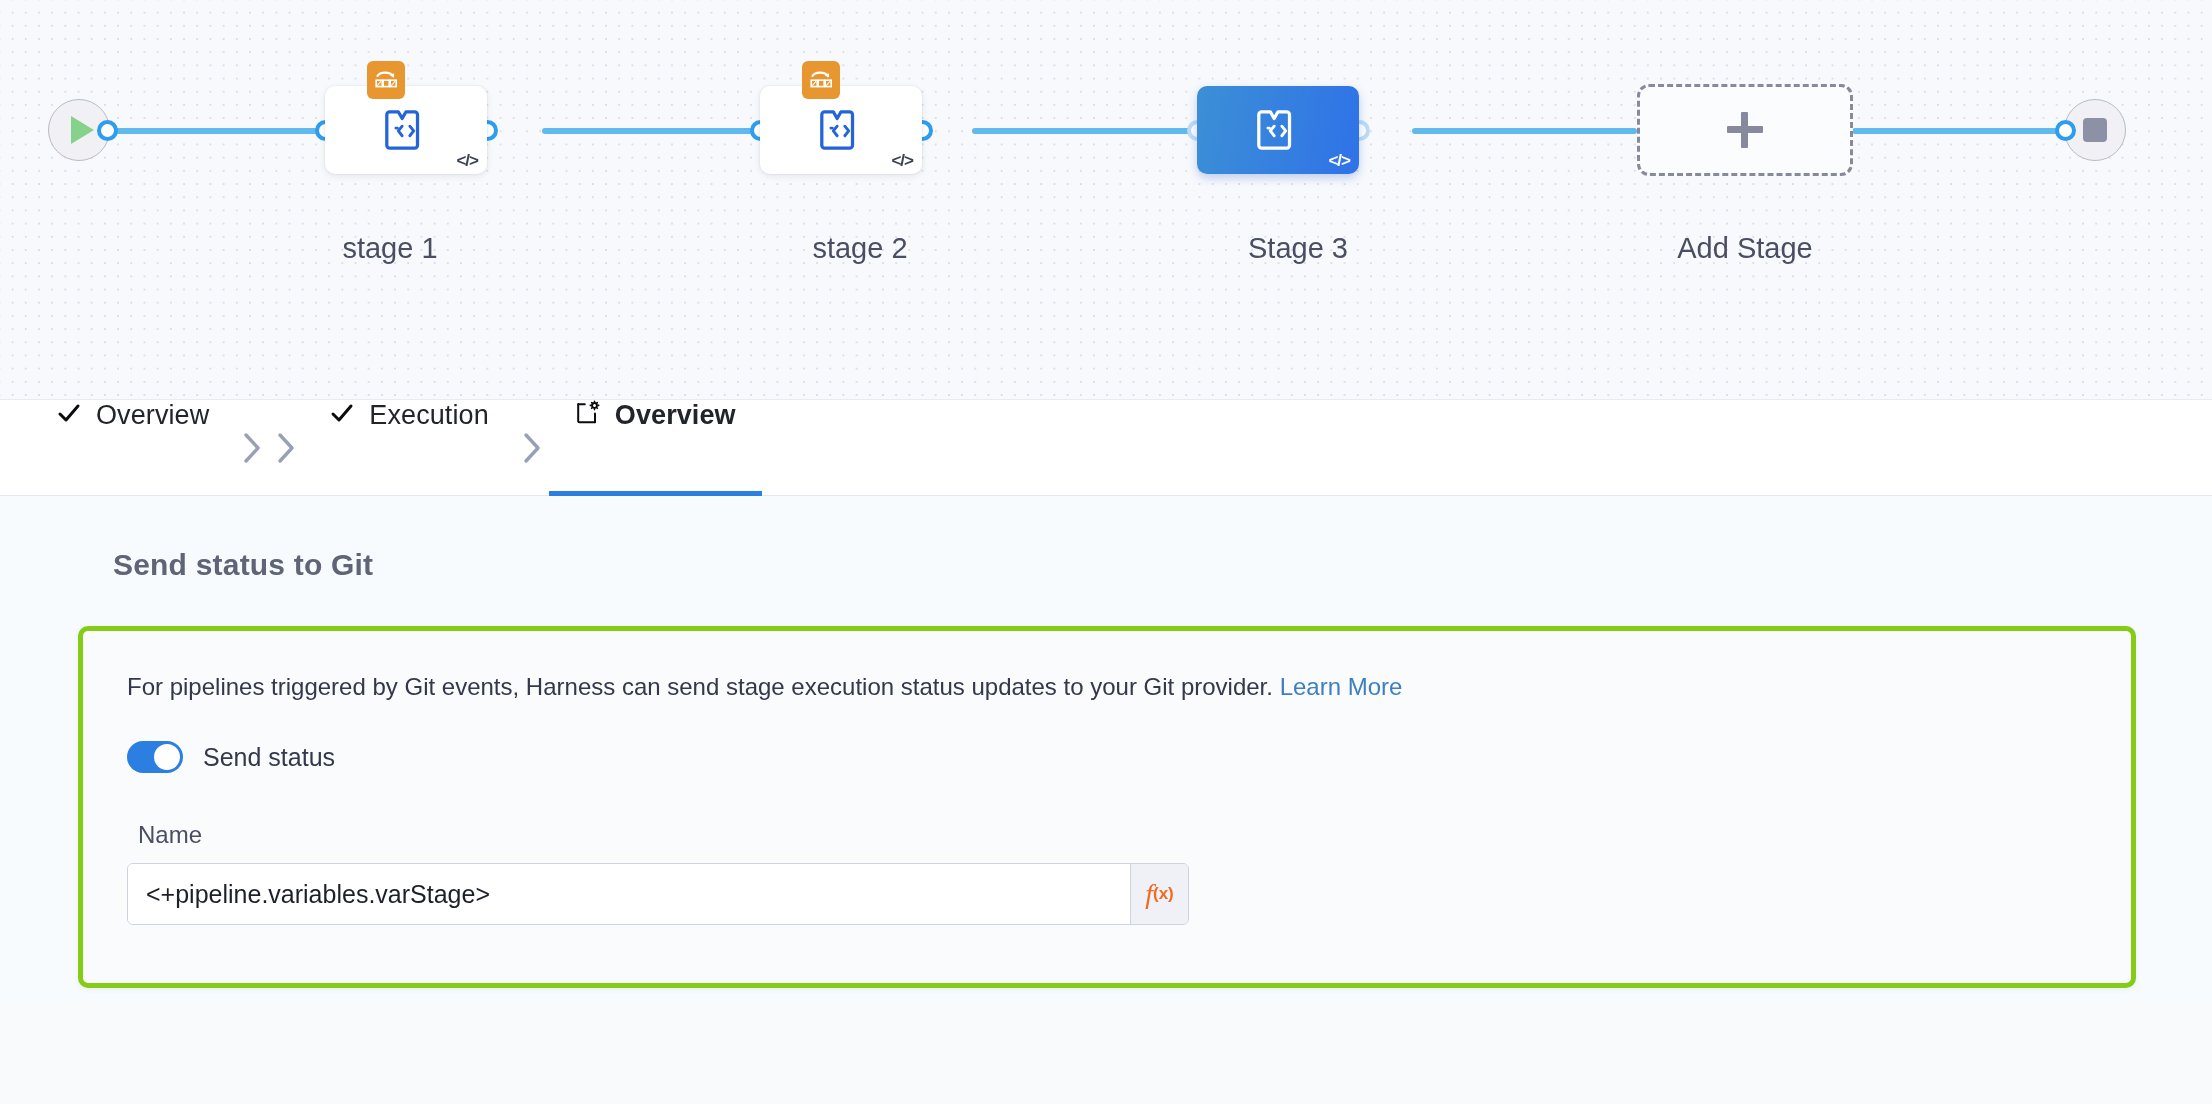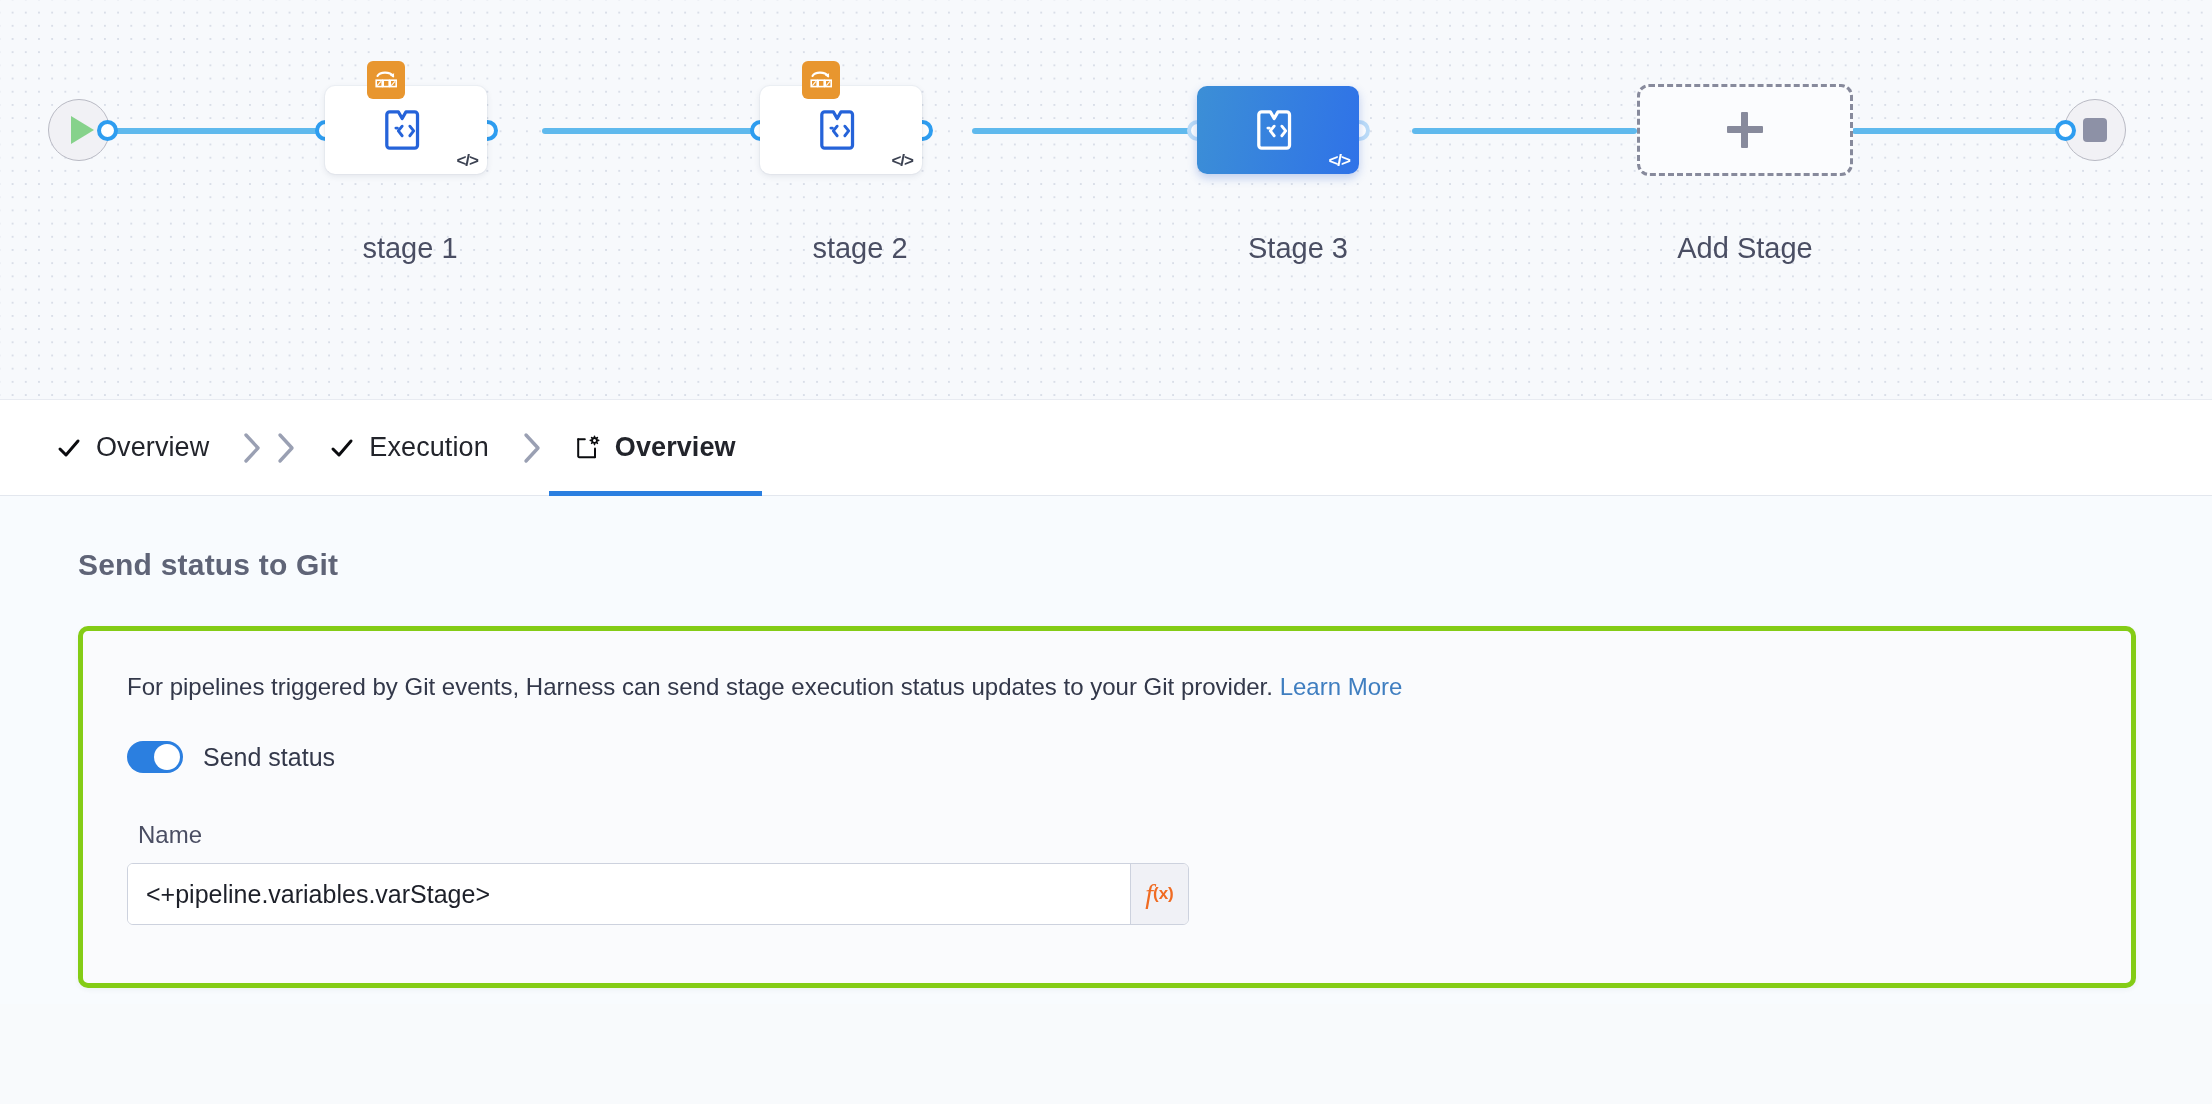--- a/index.html
+++ b/index.html
@@ -140,21 +140,21 @@
   .tabbar {
     position: relative;
     height: 96px;
     background: #ffffff;
     border-bottom: 1px solid #e3e7ee;
     display: flex;
     align-items: stretch;
     padding-left: 30px;
   }
   .tab {
-    display: flex; align-items: center; gap: 14px;
+    display: flex; gap: 14px;
     padding: 0 26px;
     position: relative;
     cursor: pointer;
   }
   .tab-label {
     font-size: 27px;
     color: #22242b;
     letter-spacing: .1px;
   }
   .tab.active .tab-label { font-weight: 700; }
@@ -177,20 +177,21 @@
     background: #f8fbfe;
     height: 508px;
     padding: 52px 78px 0 78px;
   }
   .section-title {
     font-size: 30px;
     font-weight: 700;
     color: #5f6477;
     margin-bottom: 44px;
     letter-spacing: .2px;
+    margin-left: 35px;
   }
   .panel {
     background: #fafbfd;
     border: 5px solid #84cc16;
     border-radius: 10px;
     box-shadow: 0 2px 5px rgba(40,50,80,.05);
     padding: 42px 44px 58px 44px;
     width: 2058px;
   }
   .panel-desc {
@@ -291,21 +292,21 @@
     <svg class="node-code-icon" viewBox="0 0 44 50">
       <path d="M5 6 h9 l4 7 l4 -7 h9 a3 3 0 0 1 3 3 v32 a3 3 0 0 1 -3 3 h-26 a3 3 0 0 1 -3 -3 v-32 a3 3 0 0 1 3 -3 z" fill="none" stroke="#2563d9" stroke-width="3.4" stroke-linejoin="round"></path>
       <path d="M18 21 l-4 5 l4 5" fill="none" stroke="#2563d9" stroke-width="3" stroke-linecap="round" stroke-linejoin="round"></path>
       <path d="M26 21 l4 5 l-4 5" fill="none" stroke="#2563d9" stroke-width="3" stroke-linecap="round" stroke-linejoin="round"></path>
       <path d="M11.5 23 l1.5 0" fill="none" stroke="#2563d9" stroke-width="3" stroke-linecap="round"></path>
     </svg>
     <span class="code-mini">&lt;/&gt;</span>
   </div>
   <div class="port" style="left:315px;"></div>
   <div class="port" style="left:477px;"></div>
-  <div class="stage-label" style="left:280px;">stage 1</div>
+  <div class="stage-label" style="left:260px;">stage 1</div>
 
   <div class="stage-node plain" style="left:760px;">
     <div class="matrix-badge">
       <svg width="26" height="26" viewBox="0 0 26 26" aria-hidden="true">
         <path d="M4.5 9 C7 4.5, 17 4.5, 20.2 9.2" stroke="#ffffff" stroke-width="2.1" fill="none" stroke-linecap="round"></path>
         <path d="M20.6 10.5 L21.2 6.3 L16.8 8.3 Z" fill="#ffffff"></path>
         <rect x="3.2" y="13.2" width="6" height="6.4" stroke="#ffffff" stroke-width="1.6" fill="none"></rect>
         <rect x="10.2" y="13.2" width="6" height="6.4" stroke="#ffffff" stroke-width="1.6" fill="none"></rect>
         <rect x="17.2" y="13.2" width="6" height="6.4" stroke="#ffffff" stroke-width="1.6" fill="none"></rect>
         <path d="M4.3 18.6 L7.9 14.4" stroke="#ffffff" stroke-width="1.1"></path>

